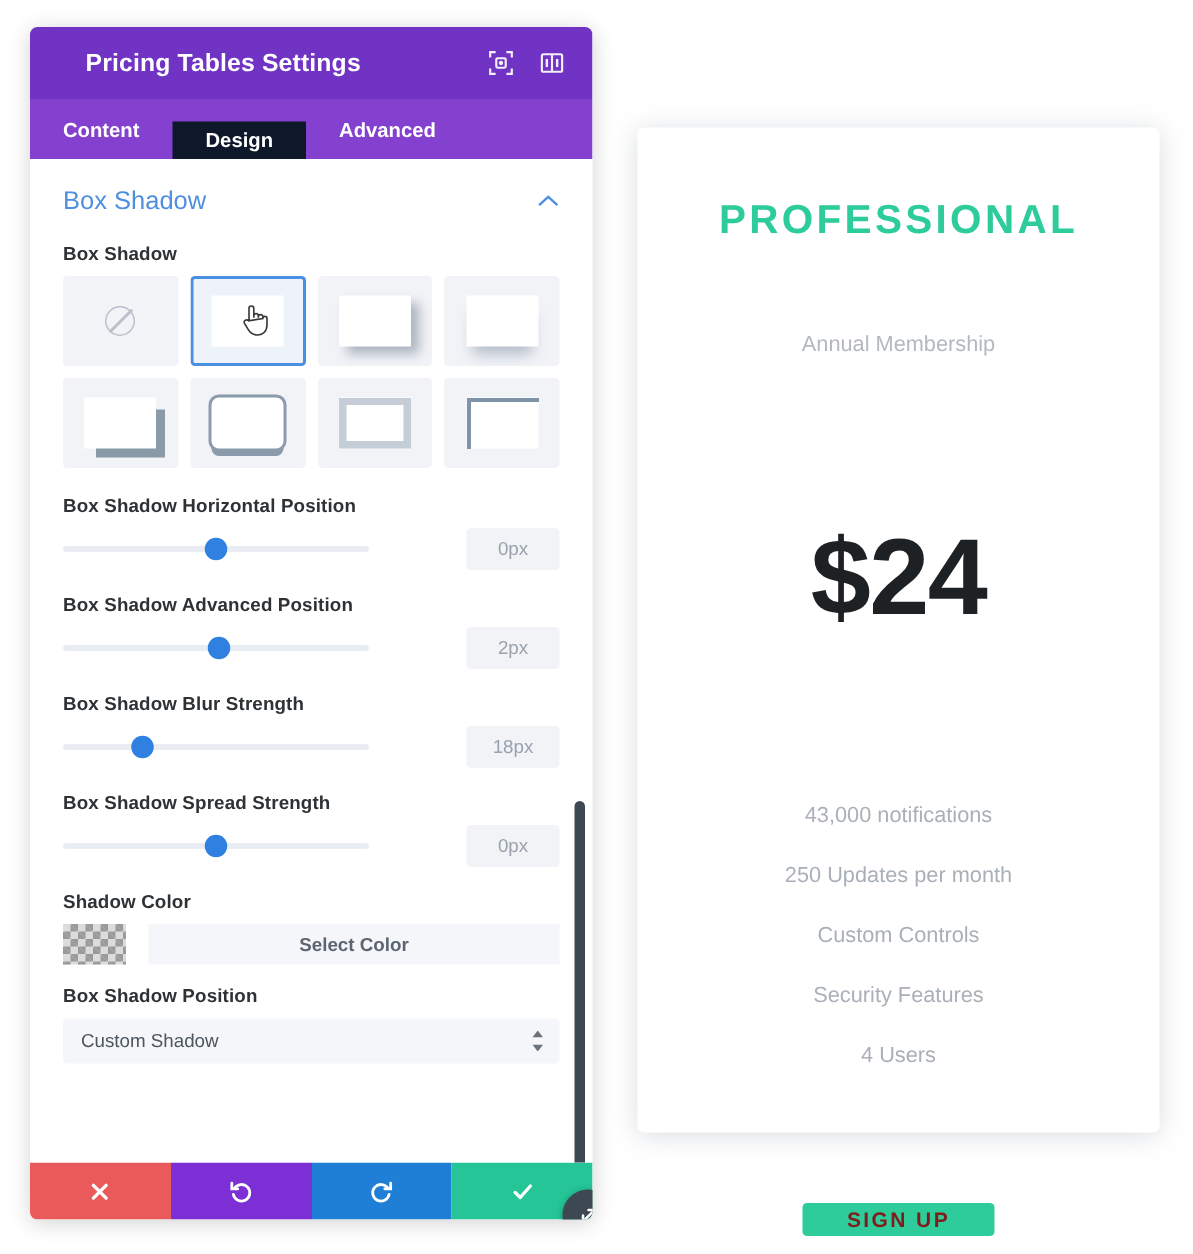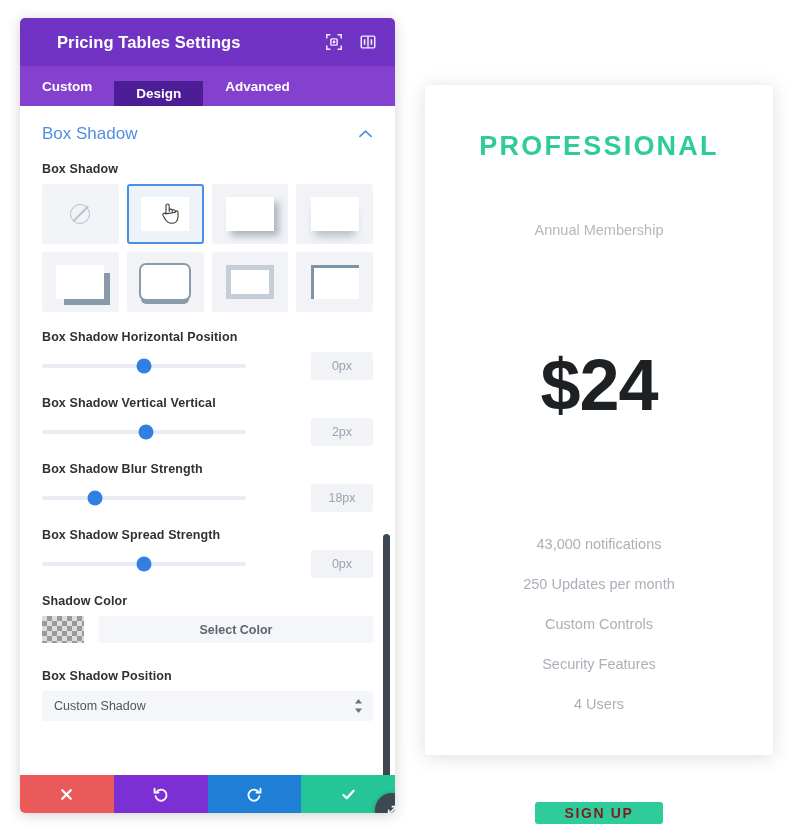--- a/index.html
+++ b/index.html
@@ -36,21 +36,21 @@
 
   .tabs-row {
     background: #8440cf; height: 40px; flex: 0 0 40px;
     display: flex; align-items: stretch;
   }
   .tab {
     display: flex; align-items: center; justify-content: center;
     color: #fff; font-size: 13.5px; font-weight: bold;
     padding: 0 22px; cursor: pointer;
   }
-  .tab.active { background: #4c1d95; margin-top: 15px; }
+  .tab.active { background: #0f172a; margin-top: 15px; }
 
   .modal-body {
     position: relative;
     flex: 1 1 auto; background: #fff;
     overflow: hidden; padding: 0 22px;
   }
   .scrolltrack {
     position: absolute; right: 6px; top: 10px; bottom: 8px;
     width: 5px; background: transparent;
   }
@@ -219,21 +219,21 @@
             <rect x="2.5" y="3.5" width="15" height="13" rx="1.2"></rect>
             <line x1="10" y1="3.5" x2="10" y2="16.5"></line>
             <line x1="6.2" y1="7" x2="6.2" y2="13" stroke-width="1.8"></line>
             <line x1="13.8" y1="7" x2="13.8" y2="13" stroke-width="1.8"></line>
           </svg>
         </span>
       </div>
     </div>
 
     <div class="tabs-row">
-      <div class="tab">Custom</div>
+      <div class="tab">Content</div>
       <div class="tab active">Design</div>
       <div class="tab">Advanced</div>
     </div>
 
     <div class="modal-body">
 
       <div class="section-head">
         <div class="section-title">Box Shadow</div>
         <span>
           <svg class="chev" viewBox="0 0 16 10" fill="none" stroke="#4f8fe0" stroke-width="1.7">
@@ -278,21 +278,21 @@
         <div class="field-label">Box Shadow Horizontal Position</div>
         <div class="slider-row">
           <div class="track">
             <span class="thumb" style="left:50%"></span>
           </div>
           <div class="num-box">0px</div>
         </div>
       </div>
 
       <div class="slider-field">
-        <div class="field-label">Box Shadow Vertical Vertical</div>
+        <div class="field-label">Box Shadow Advanced Position</div>
         <div class="slider-row">
           <div class="track">
             <span class="thumb" style="left:51%"></span>
           </div>
           <div class="num-box">2px</div>
         </div>
       </div>
 
       <div class="slider-field">
         <div class="field-label">Box Shadow Blur Strength</div>
@@ -313,21 +313,21 @@
           <div class="num-box">0px</div>
         </div>
       </div>
 
       <div class="field-label" style="margin-top:10px">Shadow Color</div>
       <div class="color-row">
         <span class="swatch"></span>
         <div class="select-color">Select Color</div>
       </div>
 
-      <div class="field-label" style="margin-top:26px">Box Shadow Position</div>
+      <div class="field-label" style="margin-top:14px">Box Shadow Position</div>
       <div class="select-box">
         <span>Custom Shadow</span>
         <svg class="select-arrows" viewBox="0 0 9 14" fill="#6a737c">
           <path d="M4.5 0 L8 4.5 L1 4.5 Z"></path>
           <path d="M4.5 14 L1 9.5 L8 9.5 Z"></path>
         </svg>
       </div>
 
       <div class="scrolltrack"></div>
       <div class="scrollthumb"></div>

